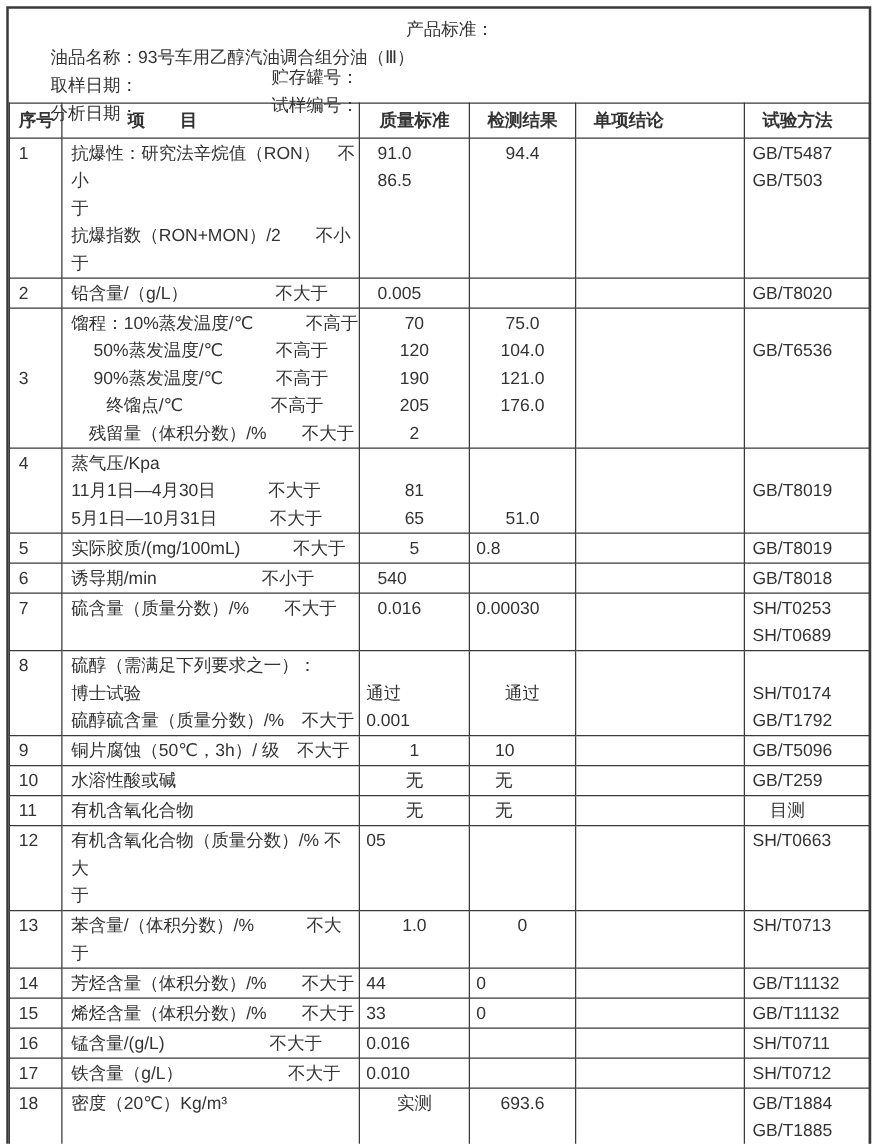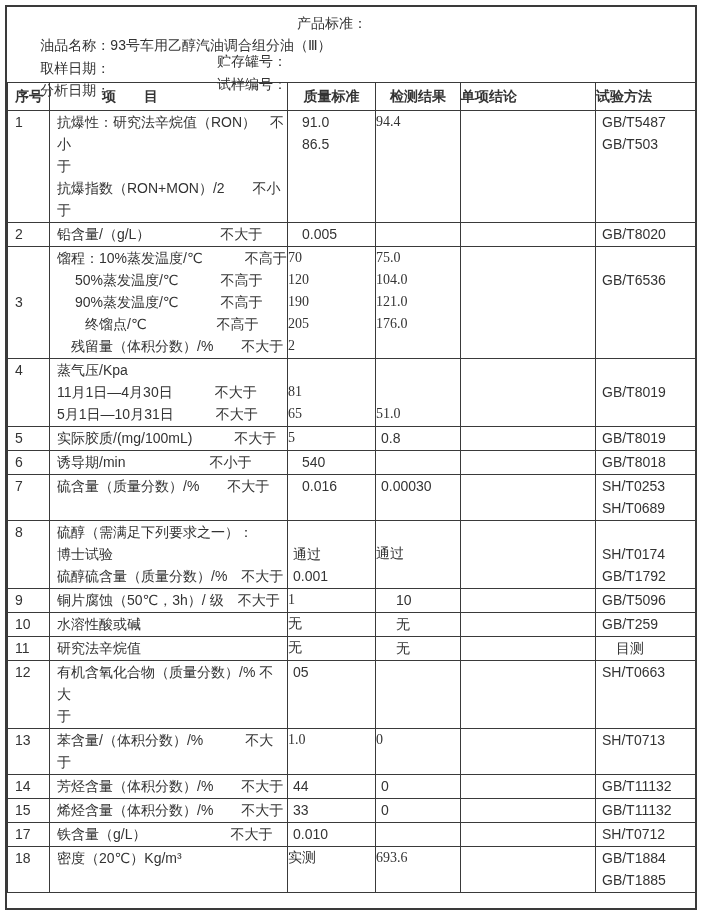--- a/index.html
+++ b/index.html
@@ -1,38 +1,38 @@
 <!DOCTYPE html>
 <html><head>
 <meta charset="utf-8">
 <style>
   html,body{margin:0;padding:0;background:#fff;}
   body{width:701px;height:915px;font-family:"Liberation Sans","DejaVu Sans",sans-serif;color:#333;}
   .sheet{box-sizing:border-box;margin:5px 4px 5px 5px;width:692px;min-height:905px;border:2px solid #3a3a3a;background:#fff;}
   
   .top-block{padding:5px 0 3px 10px;font-size:14px;}
   .top-line{position:relative;height:22.4px;line-height:22.4px;white-space:pre;}
-  .top-line .right1{position:absolute;left:280px;top:0;}
+  .top-line .right1{position:absolute;left:308px;top:0;}
   .top-line .right2{position:absolute;left:200px;top:16px;}
   
   table{border-collapse:collapse;table-layout:fixed;width:688px;font-size:14px;}
   th{border:1px solid #3a3a3a;font-weight:bold;height:25px;vertical-align:middle;text-align:left;white-space:pre;}
   td{border:1px solid #3a3a3a;vertical-align:top;white-space:pre-wrap;line-height:22px;padding:0 0 1px 0;overflow:hidden;}
   .th-no{padding-left:7px;}
   .th-item{padding-left:52px;}
   .th-c{text-align:center;}
-  .th-l{padding-left:0;}
+  .th-l{padding-left:14px;}
   .no{padding-left:7px;}
   .vam{vertical-align:middle;}
   .item{padding-left:7px;margin-top:32px;}
   .method{padding-left:6px;margin-left:45px;}
   .al{padding-left:14px;}
   .al0{padding-left:5px;}
   .al1{padding-left:20px;}
-  .ac{text-align:left;font-family:Liberation Serif, serif;}
+  .ac{text-align:center;}
 </style>
 </head>
 <body>
 
 <div class="sheet">
 
   <div class="top-block">
     <div class="top-line">
       <span>油品名称：93号车用乙醇汽油调合组分油（Ⅲ）</span>
       <span class="right1">产品标准：</span>
@@ -173,21 +173,21 @@
         <tr>
           <td class="no">10</td>
           <td class="item">水溶性酸或碱</td>
           <td class="ac">无</td>
           <td class="al1">无</td>
           <td></td>
           <td class="method">GB/T259</td>
         </tr>
         <tr>
           <td class="no">11</td>
-          <td class="item">研究法辛烷值</td>
+          <td class="item">有机含氧化合物</td>
           <td class="ac">无</td>
           <td class="al1">无</td>
           <td></td>
           <td class="method">　目测</td>
         </tr>
         <tr>
           <td class="no">12</td>
           <td class="item">有机含氧化合物（质量分数）/% 不大
 于</td>
           <td class="al0">05</td>
@@ -213,20 +213,28 @@
         </tr>
         <tr>
           <td class="no">15</td>
           <td class="item">烯烃含量（体积分数）/%　　不大于</td>
           <td class="al0">33</td>
           <td class="al0">0</td>
           <td></td>
           <td class="method">GB/T11132</td>
         </tr>
         <tr>
+          <td class="no">16</td>
+          <td class="item">锰含量/(g/L)　　　　　　不大于</td>
+          <td class="al0">0.016</td>
+          <td class="al"></td>
+          <td></td>
+          <td class="method">SH/T0711</td>
+        </tr>
+        <tr>
           <td class="no">17</td>
           <td class="item">铁含量（g/L）　　　　　　不大于</td>
           <td class="al0">0.010</td>
           <td class="al"></td>
           <td></td>
           <td class="method">SH/T0712</td>
         </tr>
         <tr>
           <td class="no">18</td>
           <td class="item">密度（20℃）Kg/m³</td>

